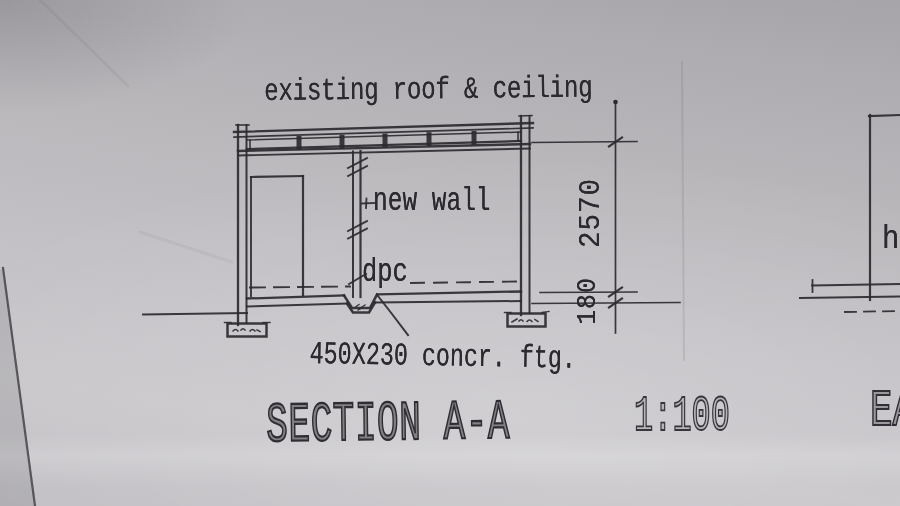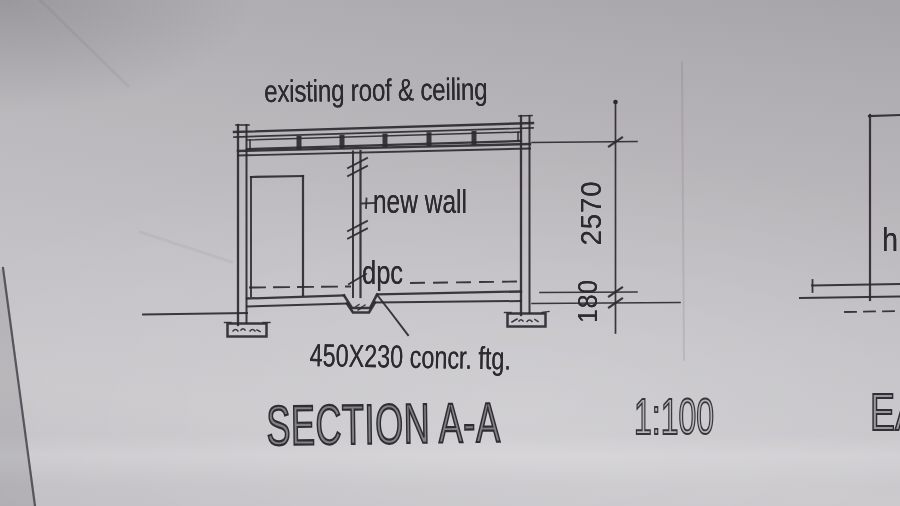--- a/index.html
+++ b/index.html
@@ -1,18 +1,18 @@
 <!DOCTYPE html>
 <html><head>
 <meta charset="utf-8">
 <style>
   html,body{margin:0;padding:0;background:#888;}
   .photo{
     position:relative;width:900px;height:506px;overflow:hidden;
-    font-family:Liberation Sans, sans-serif;color:#2c2a2f;
+    font-family:Liberation Mono, monospace;color:#2c2a2f;
     background:
       radial-gradient(40% 32% at 0% 0%, rgba(55,53,62,.20), rgba(55,53,62,0) 70%),
       radial-gradient(120% 80% at 58% 80%, rgba(255,255,255,.16), rgba(255,255,255,0) 62%),
       linear-gradient(to bottom, rgba(0,0,0,0) 86%, rgba(255,255,255,.15) 90%, rgba(0,0,0,0) 96%),
       linear-gradient(188deg,#a7a4a9 0%,#b0adb2 14%,#bab7bb 34%,#c3c1c5 58%,#c9c7ca 80%,#c1bfc3 100%);
   }
   svg.linework{position:absolute;left:0;top:0;}
   .lbl{position:absolute;line-height:1;white-space:nowrap;transform-origin:0 0;color:#2c2a2f;}
   .hand{text-shadow:0 0 .4px #2c2a2f;}
   .roof-lbl{left:264px;top:76px;font-size:31px;letter-spacing:-.3px;transform:rotate(-.6deg) scaleX(.78);}

